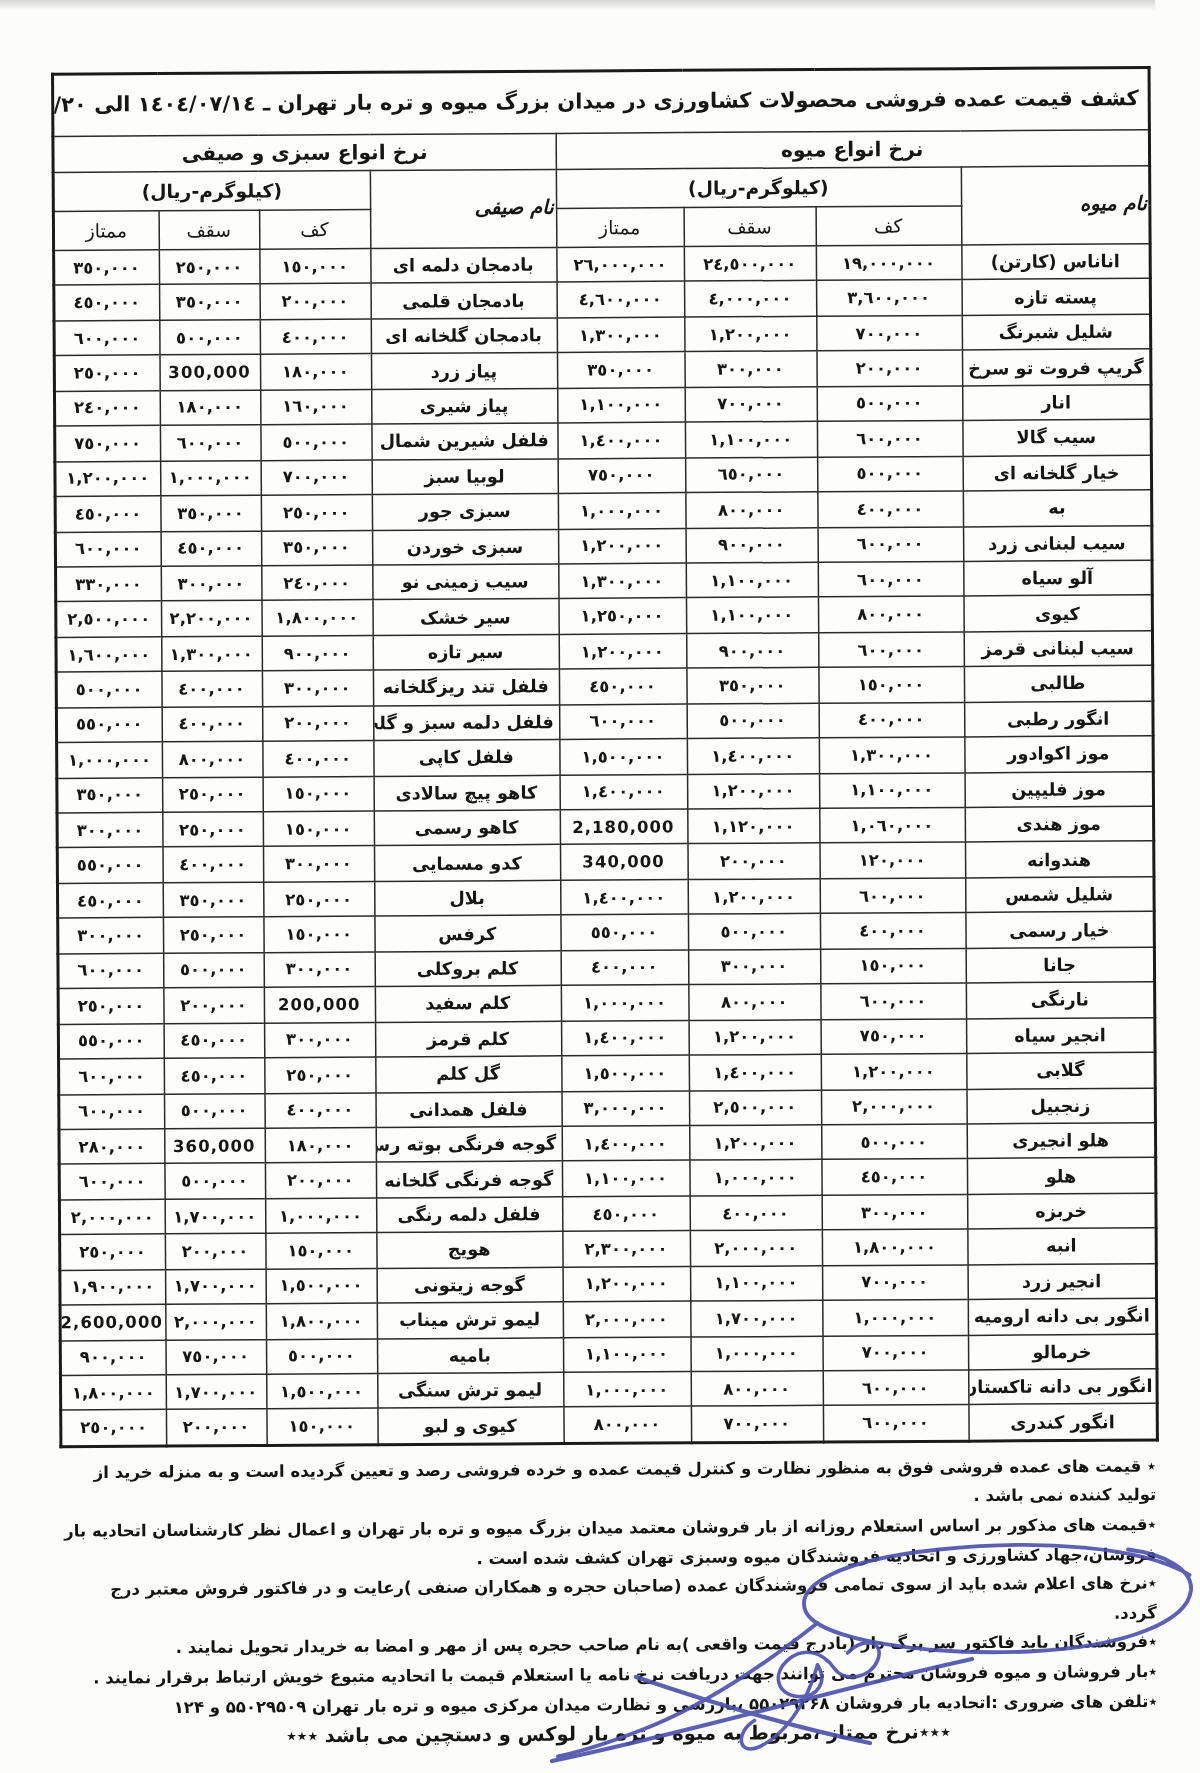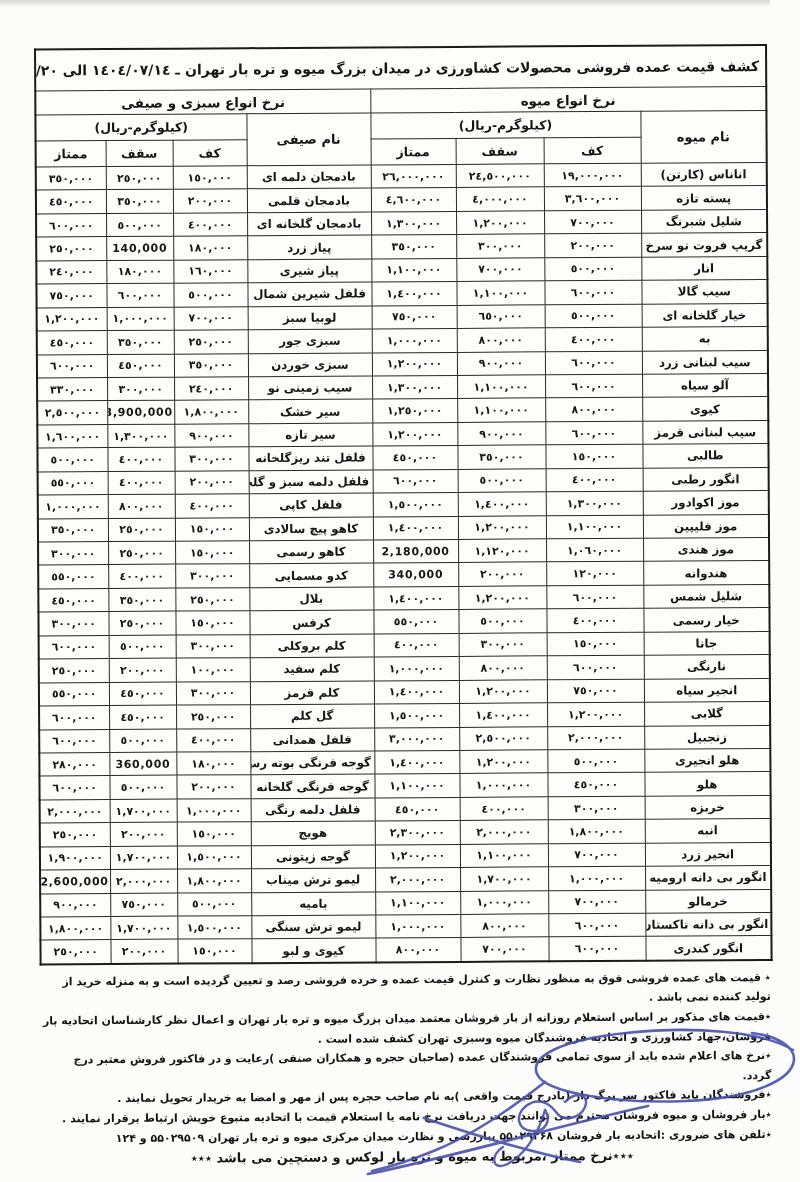--- a/index.html
+++ b/index.html
@@ -21,22 +21,22 @@
     width:733px;border-collapse:collapse;table-layout:fixed;
     border:2.4px solid #1b1b1b;background:#fdfdfb;
   }
   table.price td{border:1.4px solid #2a2a2a;overflow:hidden;white-space:nowrap;}
   td.title-cell{
     height:40px;font-size:14px;font-weight:bold;text-align:center;
     letter-spacing:.1px;padding:0 6px;border-bottom:2px solid #1b1b1b;
   }
   td.section-hdr{height:21px;font-size:13.5px;font-weight:bold;text-align:center;}
   td.unit-cell{height:23px;font-size:12.5px;font-weight:bold;text-align:center;}
-  td.name-hdr{font-size:13px;font-weight:bold;text-align:center;}
-  td.col-hdr{height:23px;font-size:12.5px;font-weight:bold;text-align:center;margin-left:28px;}
+  td.name-hdr{font-size:13px;font-weight:bold;text-align:right;font-style:italic;}
+  td.col-hdr{height:23px;font-size:12.5px;font-weight:normal;text-align:center;margin-left:28px;}
   td.vsep{border-right:2.4px solid #1b1b1b;}
   tbody td{height:20.45px;}
   td.name{font-size:11.8px;font-weight:bold;text-align:center;padding:0 3px;}
   td.num{font-size:11px;font-weight:bold;text-align:center;letter-spacing:.7px;}
   .notes{margin-top:7px;padding:0 2px;}
   .note-line{
     font-size:11px;font-weight:bold;text-align:right;line-height:19.6px;
     white-space:normal;color:#141414;
   }
   .highlight-note{
@@ -125,21 +125,21 @@
             <td class="num">٥٠٠,٠٠٠</td>
             <td class="num">٦٠٠,٠٠٠</td>
           </tr>
           <tr>
             <td class="name">گریپ فروت تو سرخ</td>
             <td class="num">٢٠٠,٠٠٠</td>
             <td class="num">٣٠٠,٠٠٠</td>
             <td class="num">٣٥٠,٠٠٠</td>
             <td class="name vsep">پیاز زرد</td>
             <td class="num">١٨٠,٠٠٠</td>
-            <td class="num">140,000</td>
+            <td class="num">300,000</td>
             <td class="num">٢٥٠,٠٠٠</td>
           </tr>
           <tr>
             <td class="name">انار</td>
             <td class="num">٥٠٠,٠٠٠</td>
             <td class="num">٧٠٠,٠٠٠</td>
             <td class="num">١,١٠٠,٠٠٠</td>
             <td class="name vsep">پیاز شیری</td>
             <td class="num">١٦٠,٠٠٠</td>
             <td class="num">١٨٠,٠٠٠</td>
@@ -195,21 +195,21 @@
             <td class="num">٣٠٠,٠٠٠</td>
             <td class="num">٣٣٠,٠٠٠</td>
           </tr>
           <tr>
             <td class="name">کیوی</td>
             <td class="num">٨٠٠,٠٠٠</td>
             <td class="num">١,١٠٠,٠٠٠</td>
             <td class="num">١,٢٥٠,٠٠٠</td>
             <td class="name vsep">سیر خشک</td>
             <td class="num">١,٨٠٠,٠٠٠</td>
-            <td class="num">3,900,000</td>
+            <td class="num">٢,٢٠٠,٠٠٠</td>
             <td class="num">٢,٥٠٠,٠٠٠</td>
           </tr>
           <tr>
             <td class="name">سیب لبنانی قرمز</td>
             <td class="num">٦٠٠,٠٠٠</td>
             <td class="num">٩٠٠,٠٠٠</td>
             <td class="num">١,٢٠٠,٠٠٠</td>
             <td class="name vsep">سیر تازه</td>
             <td class="num">٩٠٠,٠٠٠</td>
             <td class="num">١,٣٠٠,٠٠٠</td>
@@ -304,21 +304,21 @@
             <td class="num">٣٠٠,٠٠٠</td>
             <td class="num">٥٠٠,٠٠٠</td>
             <td class="num">٦٠٠,٠٠٠</td>
           </tr>
           <tr>
             <td class="name">نارنگی</td>
             <td class="num">٦٠٠,٠٠٠</td>
             <td class="num">٨٠٠,٠٠٠</td>
             <td class="num">١,٠٠٠,٠٠٠</td>
             <td class="name vsep">کلم سفید</td>
-            <td class="num">١٠٠,٠٠٠</td>
+            <td class="num">200,000</td>
             <td class="num">٢٠٠,٠٠٠</td>
             <td class="num">٢٥٠,٠٠٠</td>
           </tr>
           <tr>
             <td class="name">انجیر سیاه</td>
             <td class="num">٧٥٠,٠٠٠</td>
             <td class="num">١,٢٠٠,٠٠٠</td>
             <td class="num">١,٤٠٠,٠٠٠</td>
             <td class="name vsep">کلم قرمز</td>
             <td class="num">٣٠٠,٠٠٠</td>

